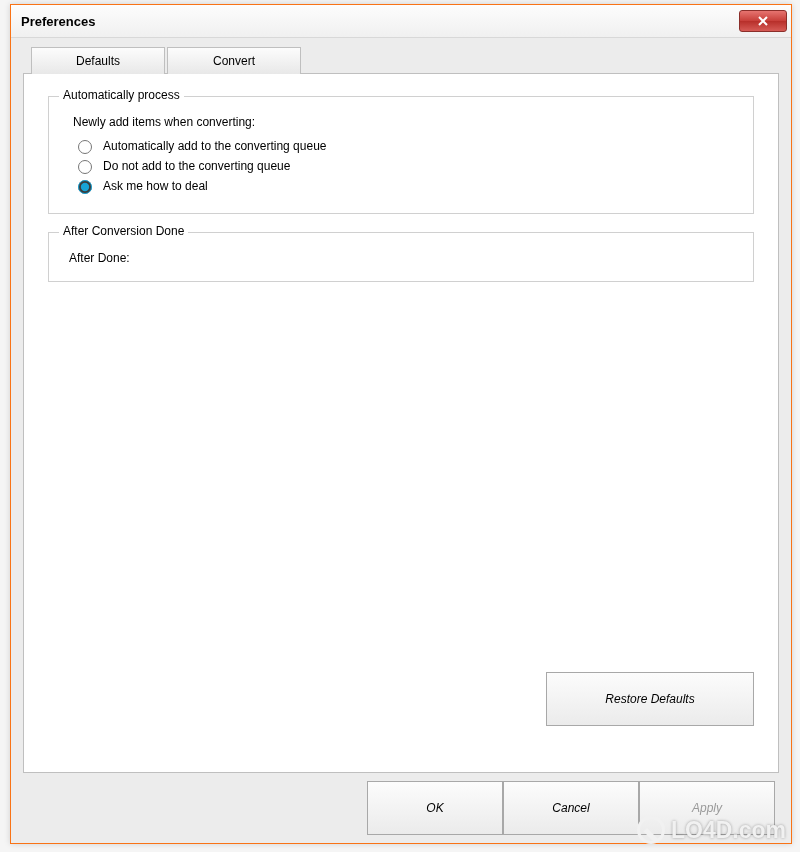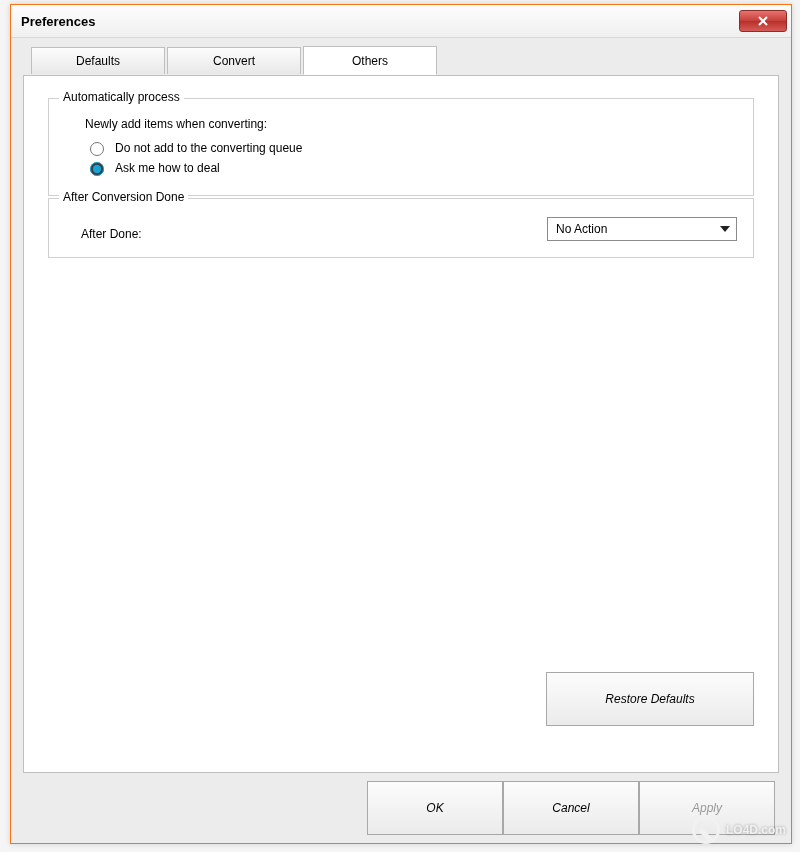--- a/index.html
+++ b/index.html
@@ -97,22 +97,22 @@
     background:#fff;
     padding:22px 24px 16px 24px;
     box-sizing:border-box;
     display:flex;
     flex-direction:column;
     position:relative;
   }
 
   .groupbox{
     border:1px solid #d0d0d0;
-    margin-bottom:2px;
-    padding:18px 16px 16px 28px;
+    margin-bottom:18px;
+    padding:18px 16px 16px 16px;
     position:relative;
   }
   .groupbox > .legend{
     position:absolute;
     top:-9px;
     left:10px;
     background:#fff;
     padding:0 4px;
     font-size:12px;
   }
@@ -187,21 +187,21 @@
 
   .watermark{
     position:absolute;
     right:14px;
     bottom:8px;
     display:flex;
     align-items:center;
     color:#f1f1f1;
     gap:6px;
     font-weight:bold;
-    font-size:12px;
+    font-size:23px;
     text-shadow:0 0 3px rgba(0,0,0,.35);
     pointer-events:none;
   }
   .wm-circle{
     width:22px;height:22px;border:3px solid #f1f1f1;border-radius:50%;
     position:relative;
   }
   .wm-circle::after{
     content:"";
     position:absolute;
@@ -223,48 +223,47 @@
             <path d="M1 1 L9 9 M9 1 L1 9"></path>
           </svg>
     </div>
   </div>
 
   <div class="client">
 
     <div class="tabstrip">
       <div class="tab">Defaults</div>
       <div class="tab">Convert</div>
-      <div class="tab active">Others</div>
     </div>
 
     <div class="tabpanel">
 
       <div class="groupbox">
         <div class="legend">Automatically process</div>
         <div class="field-note">Newly add items when converting:</div>
 
+        <label class="radio-row">
+          <input type="radio" name="autoproc" style="">
+          <span>Automatically add to the converting queue</span>
+        </label>
         <label class="radio-row">
           <input type="radio" name="autoproc" style="">
           <span>Do not add to the converting queue</span>
         </label>
         <label class="radio-row">
           <input type="radio" name="autoproc" checked="" style="">
           <span>Ask me how to deal</span>
         </label>
       </div>
 
       <div class="groupbox">
         <div class="legend">After Conversion Done</div>
         <div class="after-row">
           <div class="lbl">After Done:</div>
           <div class="spacer"></div>
-          <div class="select-wrap">
-            <span>No Action</span>
-            <span class="caret"></span>
-          </div>
         </div>
       </div>
 
       <div class="restore-area">
         <div class="btn wide">Restore Defaults</div>
       </div>
     </div>
 
     <div class="dialog-buttons">
       <div class="btn">OK</div>

